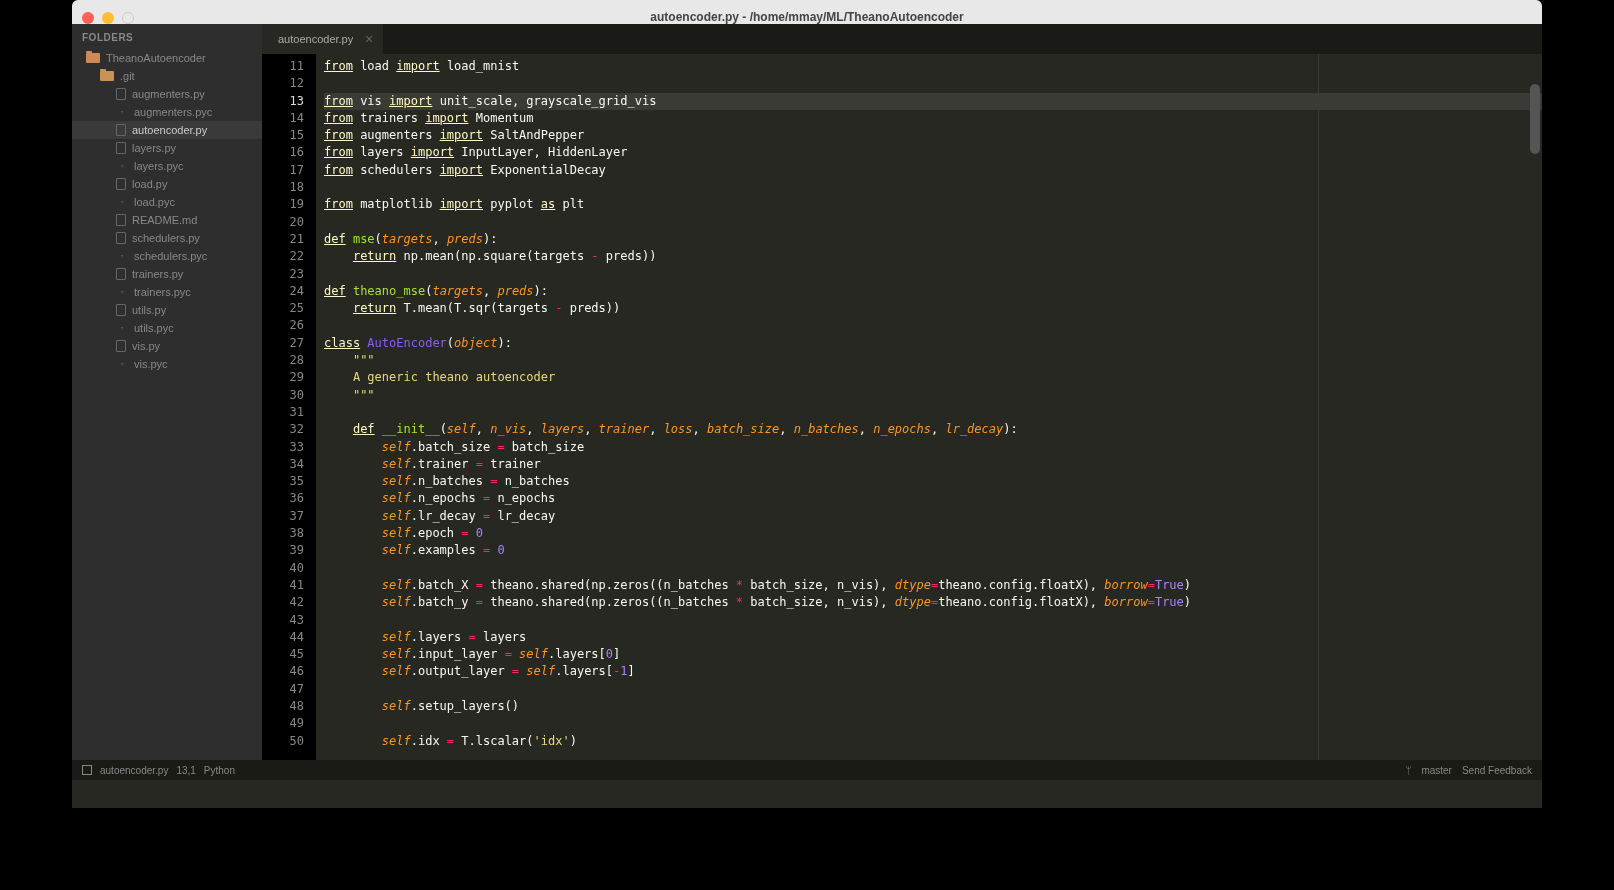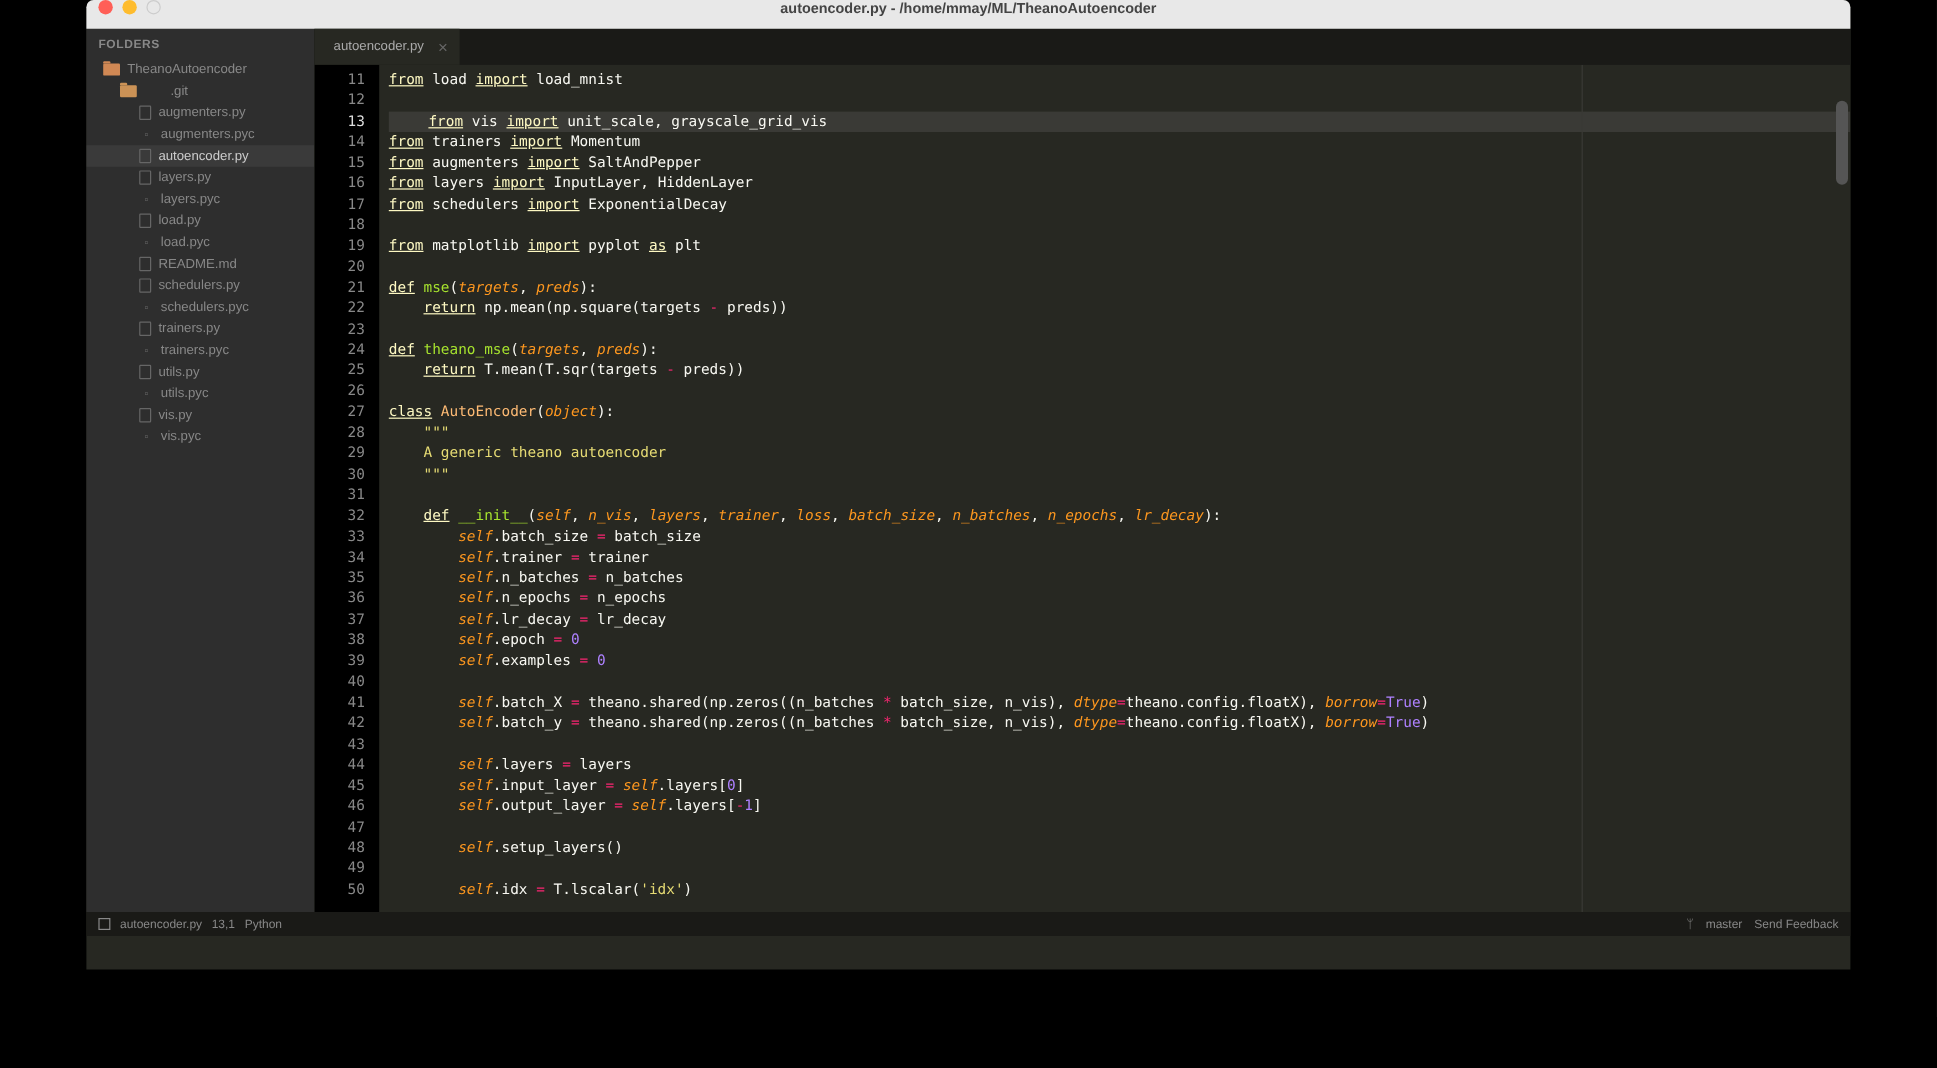--- a/index.html
+++ b/index.html
@@ -1,53 +1,53 @@
 <!DOCTYPE html>
 <html><head>
 <meta charset="utf-8">
 <style>
 * { margin:0; padding:0; box-sizing:border-box; }
 body { font-family:-apple-system,BlinkMacSystemFont,"Segoe UI",sans-serif; background:#000; width:1614px; height:890px; overflow:hidden; }
 .window { width:1470px; height:808px; margin:0 auto; background:#272822; border-radius:6px 6px 0 0; position:relative; }
-.titlebar { height:24px; background:#e8e8e8; border-radius:6px 6px 0 0; display:flex; align-items:flex-start; position:relative; }
+.titlebar { height:24px; background:#e8e8e8; border-radius:6px 6px 0 0; display:flex; align-items:flex-end; position:relative; }
 .traffic { display:flex; gap:8px; padding-left:10px; }
 .dot { width:12px; height:12px; border-radius:50%; }
 .dot.red { background:#ff5f57; }
 .dot.yellow { background:#febc2e; }
 .dot.green { background:#e8e8e8; border:1px solid #ccc; }
 .title { position:absolute; left:50%; transform:translateX(-50%); font-size:12px; color:#444; font-weight:600; }
 .menubar { height:28px; background:#e8e8e8; display:flex; align-items:center; padding-left:8px; gap:0; border-bottom:1px solid #d0d0d0; }
 .menuitem { padding:3px 8px; font-size:13px; color:#444; cursor:default; }
 .body { display:flex; height:calc(100% - 52px - 20px);border-radius:10px; }
 .sidebar { width:190px; background:#2e2e2e; overflow-y:auto; font-size:11px; color:#888; }
 .sb-header { padding:8px 10px 6px; font-weight:700; font-size:10px; letter-spacing:0.5px; color:#888; }
 .tree { padding-left:0; }
 .tree-item { display:flex; align-items:center; padding:3px 0 3px 14px; cursor:default; }
-.tree-item.depth1 { padding-left:28px;gap:22px; }
+.tree-item.depth1 { padding-left:28px; }
 .tree-item.depth2 { padding-left:44px; }
 .tree-item.active { background:#3a3a3a; color:#ccc; }
 .folder-icon { width:14px; height:10px; background:#cb9256; border-radius:1px; margin-right:6px; position:relative; flex-shrink:0; }
 .folder-icon.root { background:#d08854; }
 .folder-icon::before { content:''; position:absolute; top:-2px; left:0; width:6px; height:2px; background:inherit; border-radius:1px 1px 0 0; }
 .file-icon { width:10px; height:12px; border:1px solid #666; margin-right:6px; flex-shrink:0; border-radius:1px; }
 .pyc-icon { width:12px; height:12px; margin-right:6px; flex-shrink:0; display:flex; align-items:center; justify-content:center; color:#666; font-size:9px; }
 .tree-label { font-size:11px; }
 .main { flex:1; display:flex; flex-direction:column; background:#272822; }
 .tabs { height:30px; background:#1a1a17; display:flex; }
 .tab { display:flex; align-items:center; padding:0 30px 0 16px; background:#272822; color:#aaa; font-size:11px; position:relative; }
 .tab-close { position:absolute; right:10px; color:#666; font-size:14px; cursor:pointer; }
 .editor-wrap { flex:1; display:flex; overflow:hidden; position:relative; }
 .gutter { width:54px; background:#000000; text-align:right; padding:4px 12px 0 0; color:#888; font-family:"Menlo","Consolas",monospace; font-size:12px; line-height:17.3px; user-select:none; }
 .gutter .current { color:#ddd; }
 .code { flex:1; padding:4px 0 0 8px; font-family:"Menlo","Consolas",monospace; font-size:12px; line-height:17.3px; color:#f8f8f2; white-space:pre; overflow:auto; }
 .line { height:17.3px; }
-.line.hl { background:#3a3a36;padding-left:33px; }
+.line.hl { background:#3a3a36; }
 .kw { color:#fef9c3;text-decoration:underline; }
 .fn { color:#a6e22e; }
-.cls { color:#fdba74; }
+.cls { color:#8b5cf6; }
 .str { color:#e6db74; }
 .num { color:#ae81ff; }
 .arg { color:#fd971f; font-style:italic; }
 .self { color:#fd971f; font-style:italic; }
 .op { color:#f92672; }
 .bool { color:#ae81ff; }
 .id { color:#f8f8f2; }
 .ruler { position:absolute; left:1056px; top:0; bottom:0; width:1px; background:#3a3a36; }
 .scrollbar { position:absolute; right:2px; top:30px; width:10px; height:70px; background:#555; border-radius:5px; }
 .statusbar { height:20px; background:#1a1a17; display:flex; align-items:center; justify-content:space-between; padding:0 10px; font-size:10px; color:#888; }

